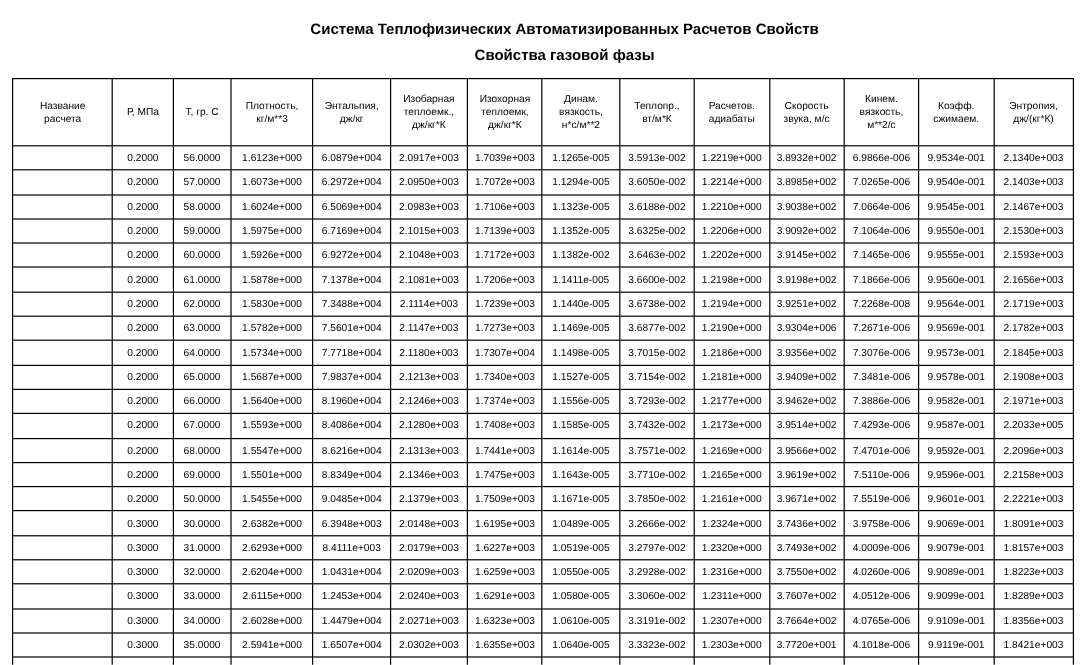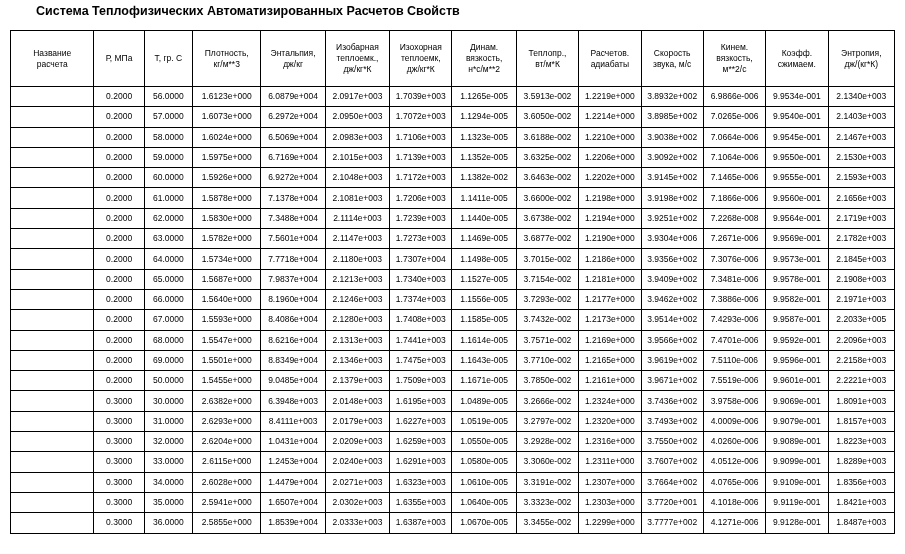--- a/index.html
+++ b/index.html
@@ -16,20 +16,22 @@
     color: #000000;
     -webkit-font-smoothing: none;
   }
   .page {
     position: relative;
     width: 905px;
     height: 554px;
     box-sizing: border-box;
   }
   .titles {
+    padding-top: 13px;
+    text-align: center;
     margin-left: 36px;
   }
   .title-main,
   .title-sub {
     font-size: 12.5px;
     font-weight: bold;
     line-height: 22px;
     letter-spacing: 0px;
     white-space: nowrap;
   }
@@ -90,20 +92,21 @@
   col.c-z     { width: 62px; }
   col.c-s     { width: 66px; }
 </style>
 </head>
 <body>
 
 <div class="page">
 
   <div class="titles">
     <div class="title-main">Система Теплофизических Автоматизированных Расчетов Свойств</div>
+    <div class="title-sub">Свойства газовой фазы</div>
   </div>
 
   <div class="table-wrap">
     <table class="props">
       <colgroup>
         <col class="c-name">
           <col class="c-p">
           <col class="c-t">
           <col class="c-rho">
         <col class="c-h">

